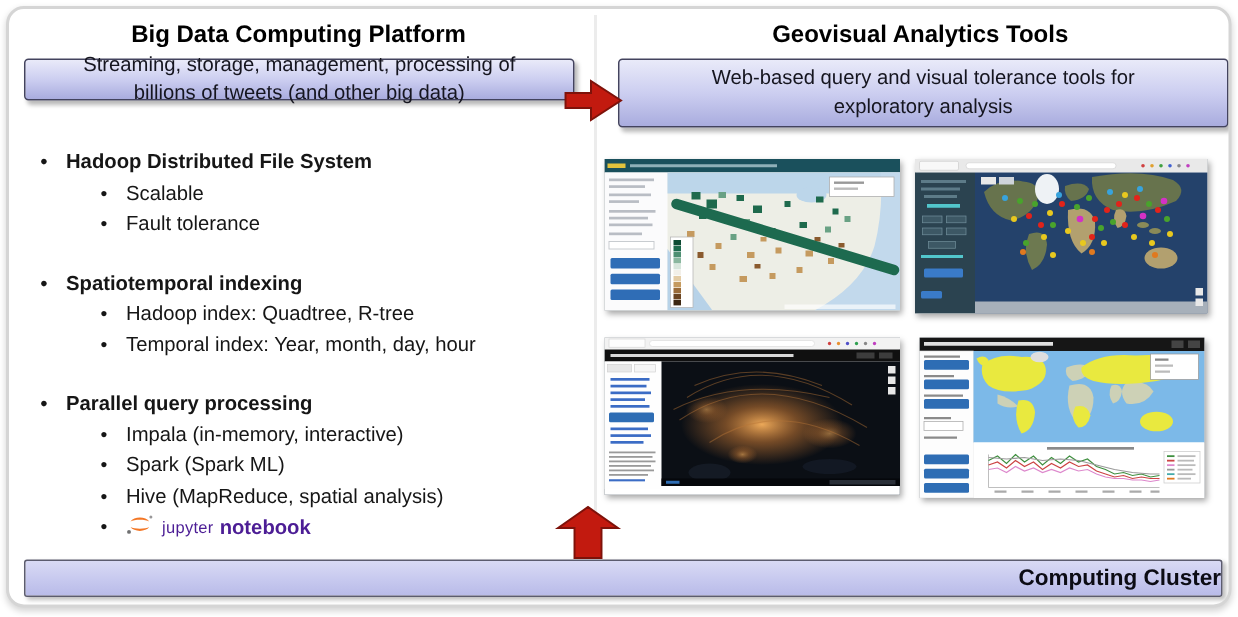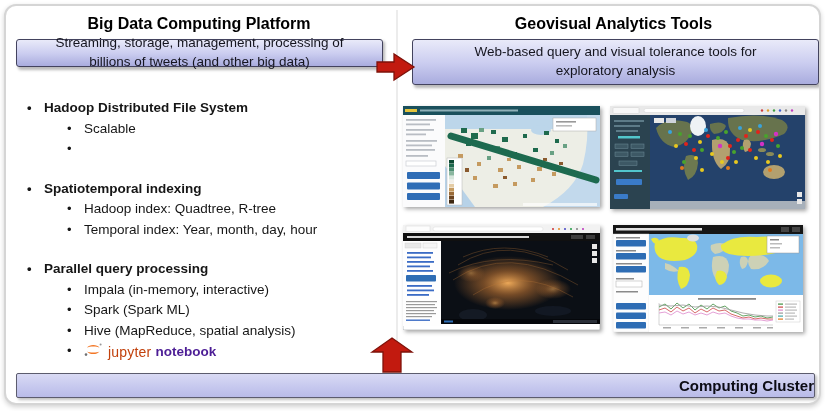--- a/index.html
+++ b/index.html
@@ -27,21 +27,21 @@
   .arrow-up{left:362px;top:331px;}
 
   .bullets{position:absolute;left:18px;top:92px;width:365px;font-size:13.5px;color:#161616;}
   .row{display:flex;align-items:flex-start;line-height:20.5px;}
   .row .marker{flex:0 0 17px;padding-left:3px;font-size:13px;}
   .l1{font-weight:bold;margin-top:19px;}
   .l1:first-child{margin-top:0;}
   .l2{margin-left:40px;font-weight:normal;}
   .jupyter-row .txt{display:flex;align-items:center;gap:4px;}
   .jup-logo{margin-right:1px;position:relative;top:1px;}
-  .jup-brand{color:#c2410c;font-size:14px;letter-spacing:.2px;}
+  .jup-brand{color:#4c1d95;font-size:11px;letter-spacing:.2px;}
   .jup-word{color:#4c1d95;font-weight:bold;font-size:13.5px;}
 
   .shot{position:absolute;box-shadow:1.5px 2px 4px rgba(0,0,0,.35);background:#fff;}
   .shot svg{display:block;}
   .s1{left:397px;top:100px;}
   .s2{left:604px;top:100px;}
   .s3{left:397px;top:219px;}
   .s4{left:607px;top:219px;}
 
   .bottom-bar{position:absolute;left:10px;top:367px;width:799px;height:25px;box-sizing:border-box;
@@ -68,20 +68,21 @@
       <div class="row l1">
         <span class="marker">•</span>
         <span class="txt">Hadoop Distributed File System</span>
       </div>
       <div class="row l2">
         <span class="marker">•</span>
         <span class="txt">Scalable</span>
       </div>
       <div class="row l2">
         <span class="marker">•</span>
+        <span class="txt">Fault tolerance</span>
       </div>
 
       <div class="row l1">
         <span class="marker">•</span>
         <span class="txt">Spatiotemporal indexing</span>
       </div>
       <div class="row l2">
         <span class="marker">•</span>
         <span class="txt">Hadoop index: Quadtree, R-tree</span>
       </div>

